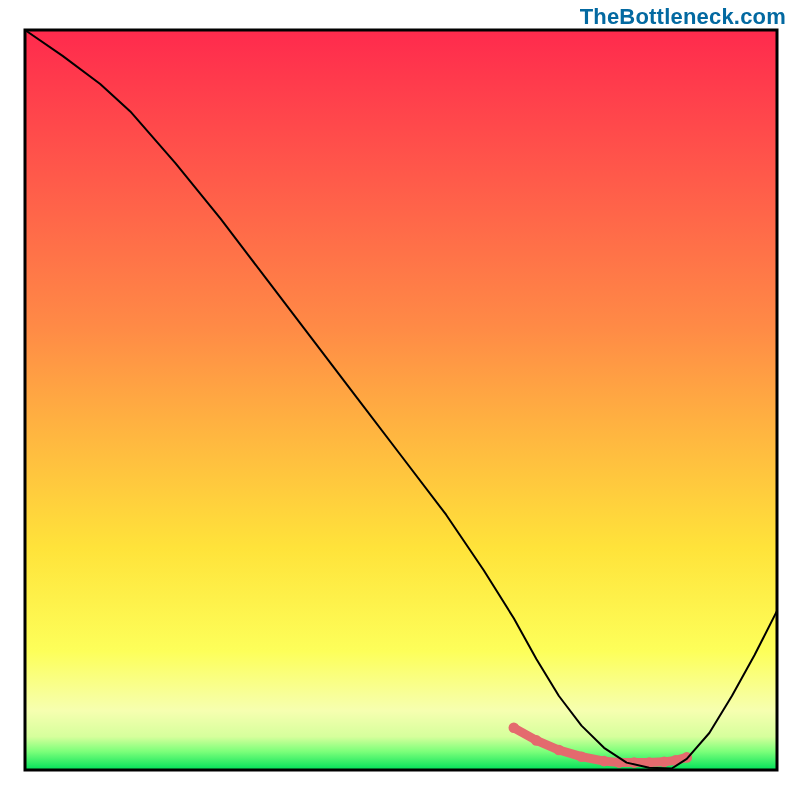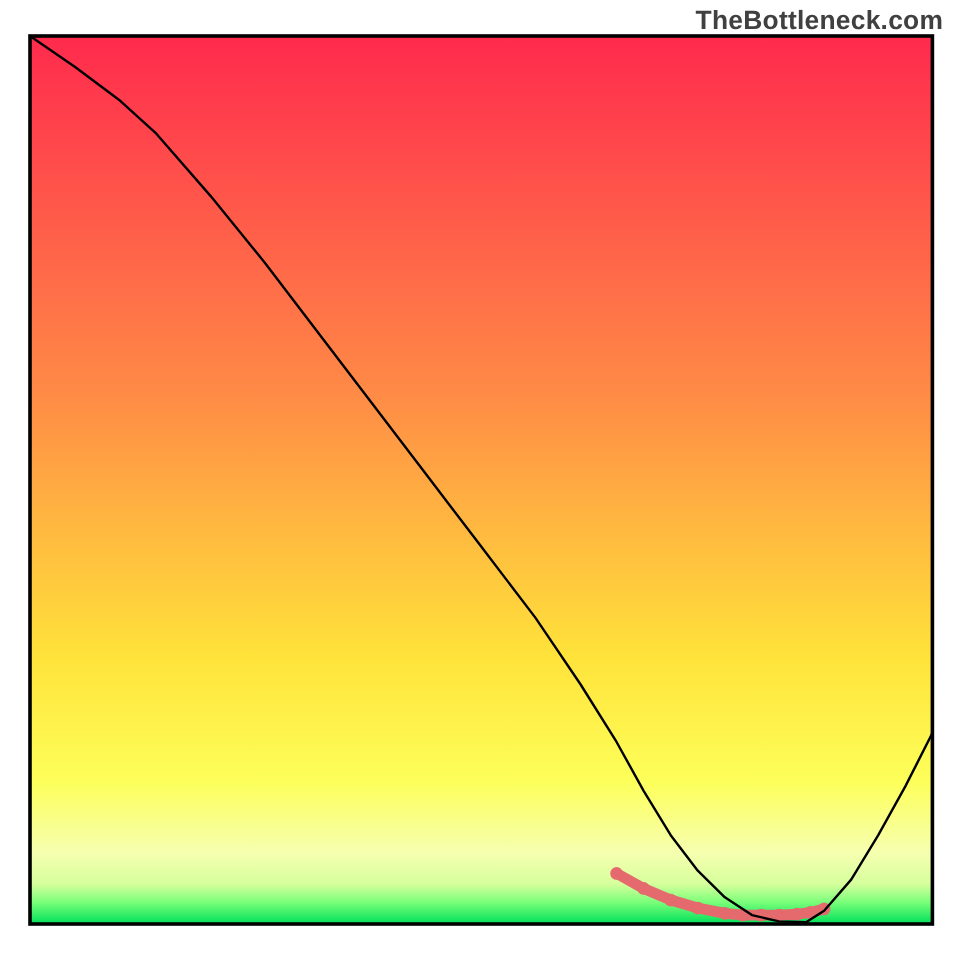--- a/index.html
+++ b/index.html
@@ -15,21 +15,21 @@
     position: relative;
     width: 800px;
     height: 800px;
   }
   .watermark {
     position: absolute;
     top: 4px;
     right: 14px;
     font-size: 22px;
     font-weight: 600;
-    color: #404040;
+    color: #0369a1;
     letter-spacing: 0.2px;
     z-index: 10;
   }
   svg {
     display: block;
   }
 </style>
 </head>
 <body>
 

